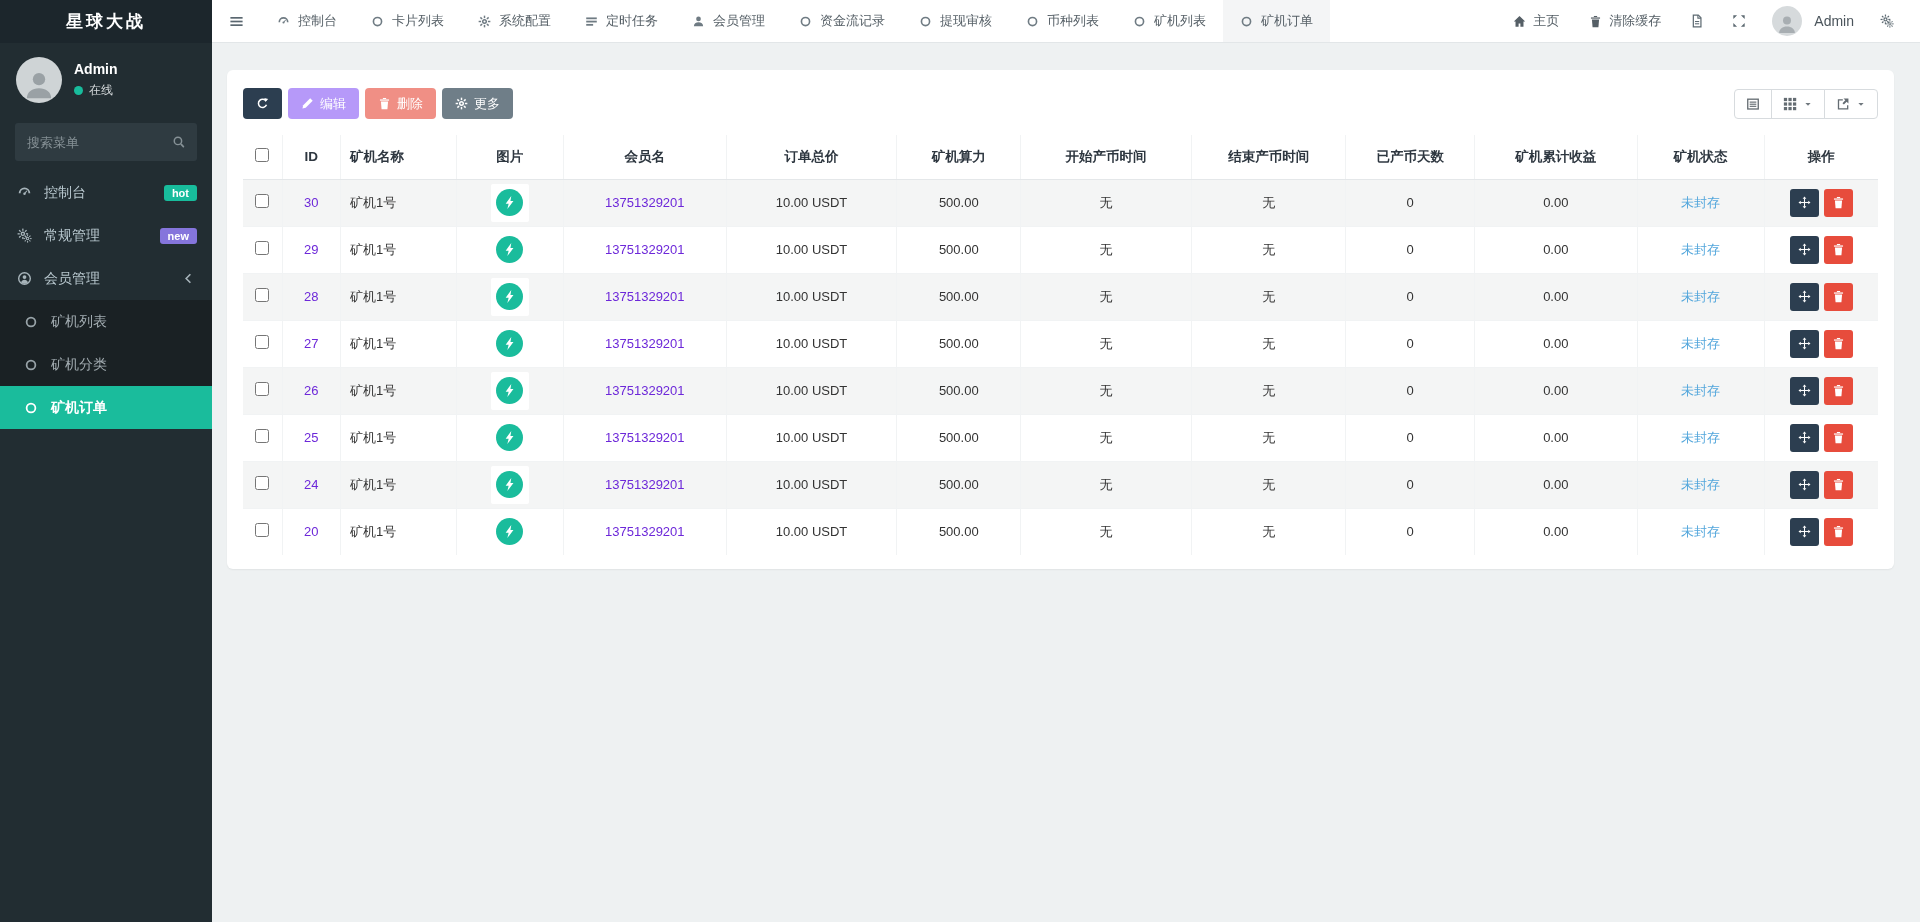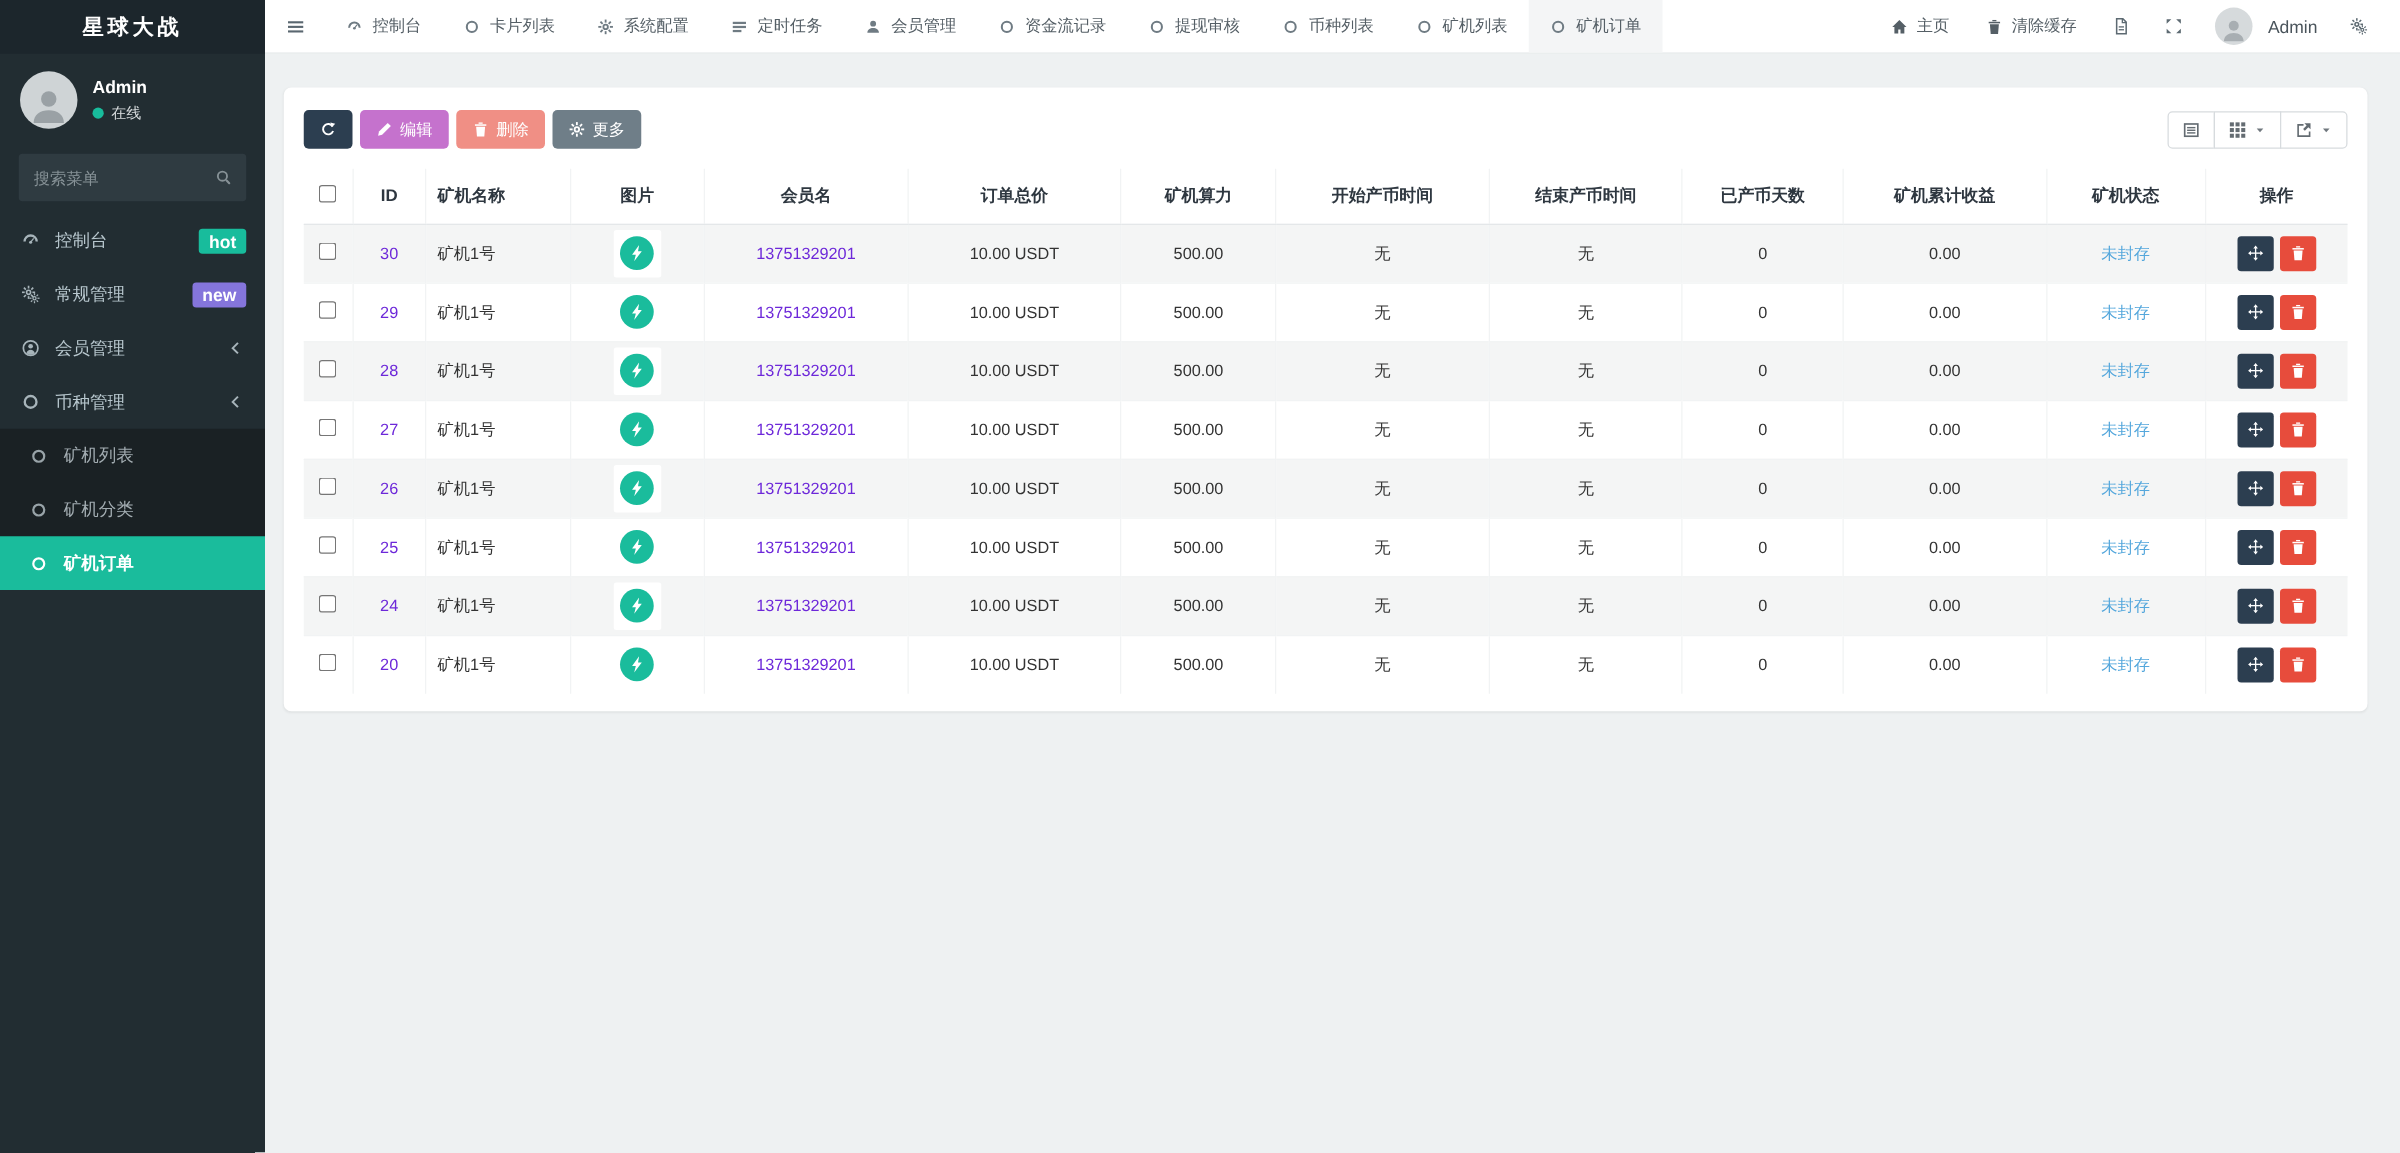--- a/index.html
+++ b/index.html
@@ -21,21 +21,21 @@
   .dot{width:9px;height:9px;border-radius:50%;background:#18bc9c;display:inline-block;}
   .search-box{margin:8px 15px 10px;position:relative;}
   .search-box input{width:100%;height:38px;background:#2f3b41;border:none;border-radius:3px;color:#cfd6d9;
     padding:0 34px 0 12px;font-size:13px;outline:none;font-family:inherit;}
   .search-box input::placeholder{color:#869196;}
   .search-box .icon{position:absolute;right:11px;top:12px;color:#869196;font-size:14px;}
   .menu-item{height:43px;display:flex;align-items:center;gap:11px;padding:0 15px;font-size:14px;color:#b8c7ce;cursor:pointer;}
   .menu-item .icon{font-size:15px;color:#a7b4ba;width:18px;}
   .menu-item.open{color:#fff;font-weight:bold;}
   .menu-item.open .icon{color:#fff;}
-  .badge{margin-left:auto;font-size:14px;font-weight:bold;color:#fff;padding:2px 8px;border-radius:3px;}
+  .badge{margin-left:auto;font-size:11px;font-weight:bold;color:#fff;padding:2px 8px;border-radius:3px;}
   .chev{margin-left:auto;color:#8a959b;font-size:11px;}
   .submenu{background:#1a2124;}
   .submenu-item{height:43px;display:flex;align-items:center;gap:11px;padding:0 15px 0 22px;font-size:14px;color:#a3adb2;cursor:pointer;}
   .submenu-item .icon{font-size:14px;color:#98a3a8;width:18px;}
   .submenu-item.active{background:#1abc9c;color:#fff;font-weight:bold;}
   .submenu-item.active .icon{color:#fff;}
 
   
   .main{flex:1;display:flex;flex-direction:column;height:922px;overflow:hidden;}
   .navbar{height:43px;background:#fff;border-bottom:1px solid #e2e6e8;display:flex;align-items:stretch;flex-shrink:0;}
@@ -52,21 +52,21 @@
   .nav-user{font-size:14px;color:#4a545b;margin-right:10px;cursor:pointer;}
 
   
   .content{flex:1;background:#eef1f2;padding:27px 26px 0 15px;overflow:hidden;}
   .card{background:#fff;border-radius:6px;box-shadow:0 1px 2px rgba(0,0,0,.06);padding:18px 16px 14px;}
   .toolbar{display:flex;align-items:center;}
   .btn{height:31px;border:none;border-radius:4px;color:#fff;font-size:13px;display:inline-flex;align-items:center;gap:6px;
     padding:0 13px;margin-right:6px;cursor:pointer;font-family:inherit;}
   .btn .icon{font-size:13px;}
   .btn-dark{background:#2c3e50;}
-  .btn-edit{background:#a21caf;opacity:.62;align-items:center;}
+  .btn-edit{background:#8b5cf6;opacity:.62;align-items:center;}
   .btn-del{background:#e74c3c;opacity:.62;}
   .btn-more{background:#6f7e88;}
   .right-group{margin-left:auto;display:flex;}
   .btn-light{height:30px;background:#fff;border:1px solid #d7dbde;color:#646c72;display:inline-flex;align-items:center;gap:6px;
     padding:0 11px;margin-left:-1px;cursor:pointer;font-size:14px;}
   .btn-light:first-child{border-radius:4px 0 0 4px;margin-left:0;}
   .btn-light:last-child{border-radius:0 4px 4px 0;}
   .btn-light .caret{font-size:10px;color:#6b7press;color:#70787e;}
 
   
@@ -169,33 +169,20 @@
         </div>
         <div class="menu-item">
           <span class="icon ">
             <svg viewBox="0 0 16 16" fill="currentColor">
               <circle cx="8" cy="8" r="6.2" fill="none" stroke="currentColor" stroke-width="1.5"></circle>
               <circle cx="8" cy="6.4" r="2"></circle>
               <path d="M4.4 12.3c.4-2 1.9-3 3.6-3s3.2 1 3.6 3a6.2 6.2 0 0 1-7.2 0z"></path>
             </svg>
           </span>
           <span>会员管理</span>
-          <span class="icon chev">
-            <svg viewBox="0 0 16 16" fill="currentColor">
-              <path fill="none" stroke="currentColor" stroke-width="1.7" d="M10 3.5 5.5 8l4.5 4.5"></path>
-            </svg>
-          </span>
-        </div>
-        <div class="menu-item">
-          <span class="icon ">
-            <svg viewBox="0 0 16 16" fill="currentColor">
-              <circle cx="8" cy="8" r="5" fill="none" stroke="currentColor" stroke-width="2"></circle>
-            </svg>
-          </span>
-          <span>币种管理</span>
           <span class="icon chev">
             <svg viewBox="0 0 16 16" fill="currentColor">
               <path fill="none" stroke="currentColor" stroke-width="1.7" d="M10 3.5 5.5 8l4.5 4.5"></path>
             </svg>
           </span>
         </div>
         <div class="submenu">
           <div class="submenu-item">
             <span class="icon ">
               <svg viewBox="0 0 16 16" fill="currentColor">

